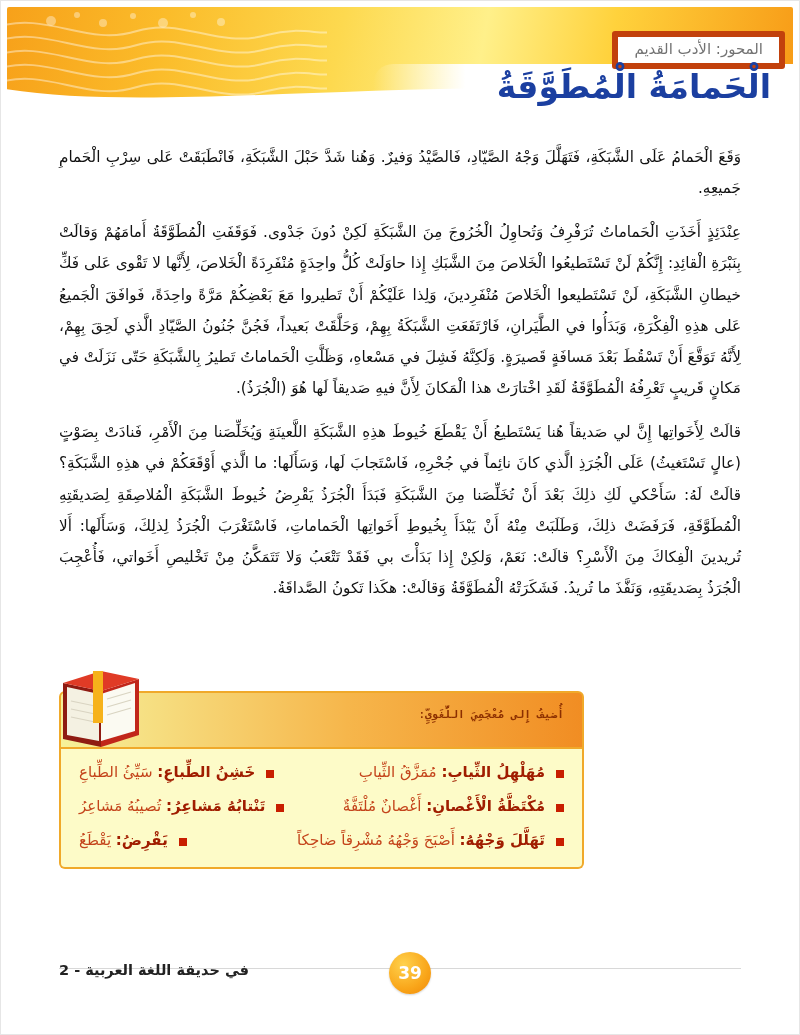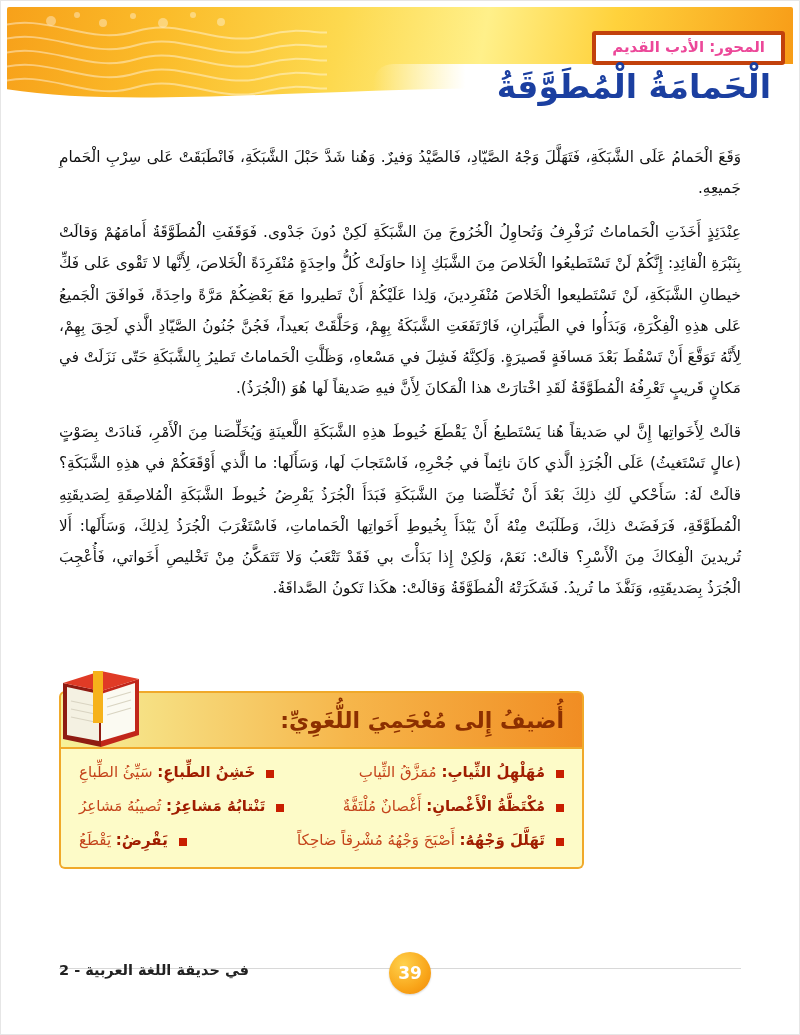--- a/index.html
+++ b/index.html
@@ -53,26 +53,26 @@
     right: 0;
     bottom: -2px;
     height: 40px;
   }
 
   .chip-topic {
     position: absolute;
     top: 24px;
     right: 8px;
     background: #ffffff;
-    border: 4px solid #c2410c;
+    border: 6px solid #c2410c;
     border-radius: 3px;
     padding: 3px 16px 5px 16px;
-    color: #ec4899;
+    color: #737373;
     font-size: 15px;
-    font-weight: bold;
+    font-weight: normal;
     white-space: nowrap;
     direction: rtl;
   }
   .title-band {
     position: absolute;
     top: 57px;
     right: 0;
     width: 420px;
     height: 40px;
     background: linear-gradient(90deg, rgba(255,255,255,0) 0%, #ffffff 22%, #ffffff 100%);
@@ -122,24 +122,25 @@
     height: 58px;
     background: linear-gradient(90deg, #f6f19a 0%, #f6b64b 55%, #f18d23 100%);
     border: 2px solid #f0a92a;
     border-radius: 6px 6px 0 0;
     box-sizing: border-box;
   }
   .vocab-head-text {
     position: absolute;
     right: 18px;
     top: 15px;
-    font-size: 22px;
+    font-size: 11px;
     font-weight: bold;
     color: #8c2f00;
     direction: rtl;
+    font-family: Liberation Mono, monospace;
   }
   .book-icon {
     position: absolute;
     left: -18px;
     top: -28px;
     width: 112px;
     height: 86px;
   }
   .vocab-body {
     border: 2px solid #f0a92a;

